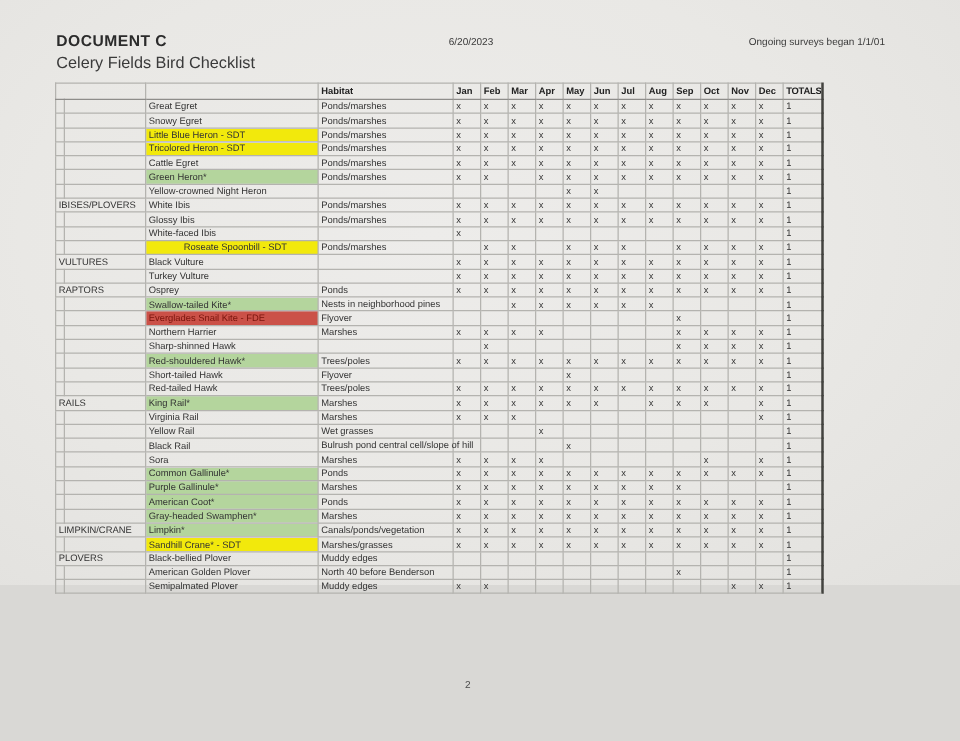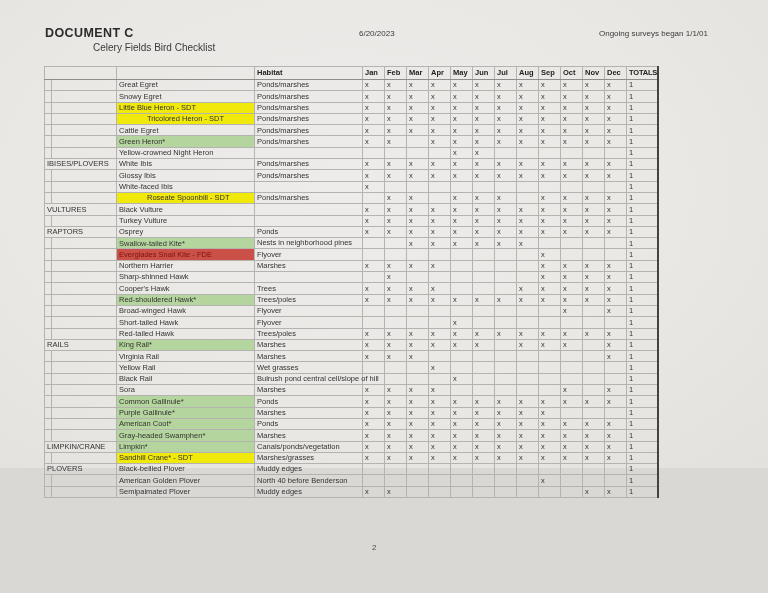--- a/index.html
+++ b/index.html
@@ -14,21 +14,21 @@
     position:absolute;left:0;top:0;width:768px;height:468px;
     background:
       radial-gradient(ellipse at 45% 40%, #edecea 0%, #e9e8e5 55%, #e2e1de 100%);
   }
   .doc-title{
     position:absolute;left:45px;top:26px;
     font-size:12.5px;font-weight:bold;color:#2b2b2b;letter-spacing:.4px;
   }
   .doc-subtitle{
     position:absolute;left:45px;top:42px;
-    font-size:10px;color:#3a3a3a;margin-left:48px;
+    font-size:13px;color:#3a3a3a;
   }
   .doc-date{
     position:absolute;left:359px;top:29px;
     font-size:8px;color:#3a3a3a;
   }
   .doc-note{
     position:absolute;left:599px;top:29px;
     font-size:8px;color:#3a3a3a;
   }
   .page-num{
@@ -178,21 +178,21 @@
           <td class="month-cell">x</td>
           <td class="month-cell">x</td>
           <td class="month-cell">x</td>
           <td class="month-cell">x</td>
           <td class="month-cell">x</td>
           <td class="total-cell">1</td>
         </tr>
         <tr>
           <td></td>
           <td class="group-cell"></td>
-          <td class="species-cell" style="background: rgb(242, 233, 12); text-align: center;">Tricolored Heron - SDT</td>
+          <td class="species-cell" style="background: rgb(242, 233, 12);">Tricolored Heron - SDT</td>
           <td class="habitat-cell">Ponds/marshes</td>
           <td class="month-cell">x</td>
           <td class="month-cell">x</td>
           <td class="month-cell">x</td>
           <td class="month-cell">x</td>
           <td class="month-cell">x</td>
           <td class="month-cell">x</td>
           <td class="month-cell">x</td>
           <td class="month-cell">x</td>
           <td class="month-cell">x</td>
@@ -462,71 +462,33 @@
           <td class="month-cell"></td>
           <td class="month-cell">x</td>
           <td class="month-cell">x</td>
           <td class="month-cell">x</td>
           <td class="month-cell">x</td>
           <td class="total-cell">1</td>
         </tr>
         <tr>
           <td></td>
           <td class="group-cell"></td>
-          <td class="species-cell">Cooper's Hawk</td>
-          <td class="habitat-cell">Trees</td>
-          <td class="month-cell">x</td>
-          <td class="month-cell">x</td>
-          <td class="month-cell">x</td>
-          <td class="month-cell">x</td>
-          <td class="month-cell"></td>
-          <td class="month-cell"></td>
-          <td class="month-cell"></td>
-          <td class="month-cell">x</td>
-          <td class="month-cell">x</td>
-          <td class="month-cell">x</td>
-          <td class="month-cell">x</td>
-          <td class="month-cell">x</td>
-          <td class="total-cell">1</td>
-        </tr>
-        <tr>
-          <td></td>
-          <td class="group-cell"></td>
           <td class="species-cell" style="background: rgb(180, 213, 157);">Red-shouldered Hawk*</td>
           <td class="habitat-cell">Trees/poles</td>
           <td class="month-cell">x</td>
           <td class="month-cell">x</td>
           <td class="month-cell">x</td>
           <td class="month-cell">x</td>
           <td class="month-cell">x</td>
           <td class="month-cell">x</td>
           <td class="month-cell">x</td>
           <td class="month-cell">x</td>
           <td class="month-cell">x</td>
           <td class="month-cell">x</td>
           <td class="month-cell">x</td>
-          <td class="month-cell">x</td>
-          <td class="total-cell">1</td>
-        </tr>
-        <tr>
-          <td></td>
-          <td class="group-cell"></td>
-          <td class="species-cell">Broad-winged Hawk</td>
-          <td class="habitat-cell">Flyover</td>
-          <td class="month-cell"></td>
-          <td class="month-cell"></td>
-          <td class="month-cell"></td>
-          <td class="month-cell"></td>
-          <td class="month-cell"></td>
-          <td class="month-cell"></td>
-          <td class="month-cell"></td>
-          <td class="month-cell"></td>
-          <td class="month-cell"></td>
-          <td class="month-cell">x</td>
-          <td class="month-cell"></td>
           <td class="month-cell">x</td>
           <td class="total-cell">1</td>
         </tr>
         <tr>
           <td></td>
           <td class="group-cell"></td>
           <td class="species-cell">Short-tailed Hawk</td>
           <td class="habitat-cell">Flyover</td>
           <td class="month-cell"></td>
           <td class="month-cell"></td>

